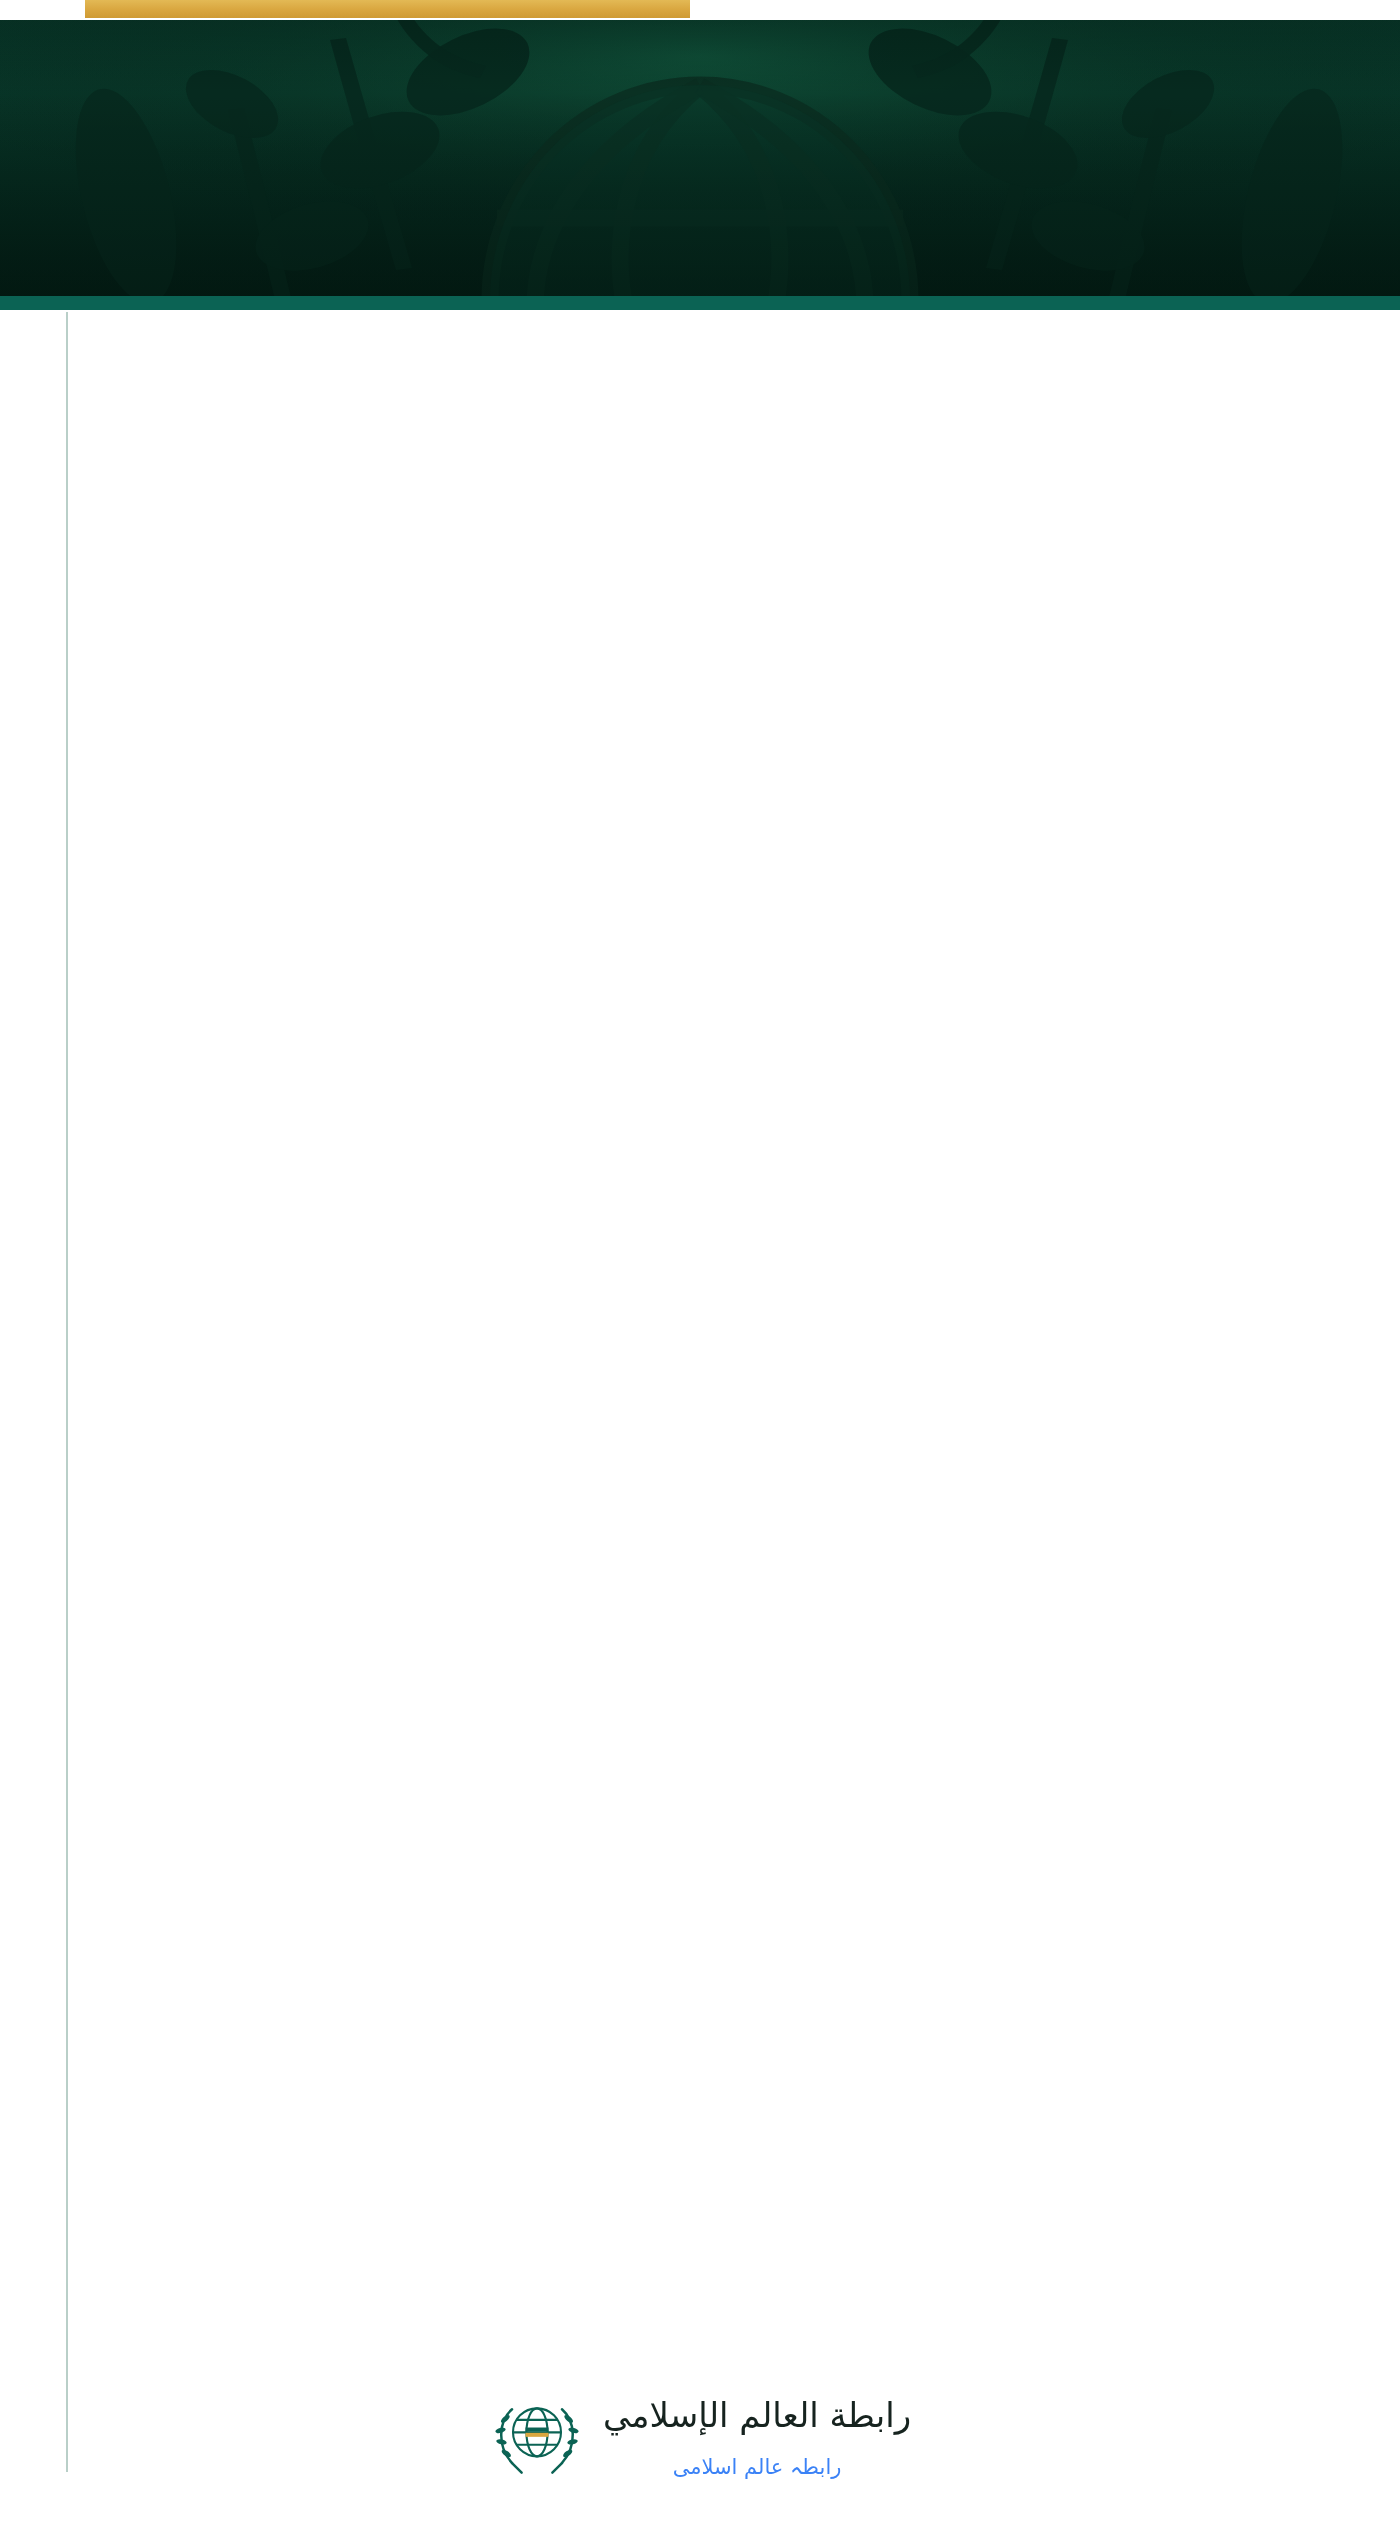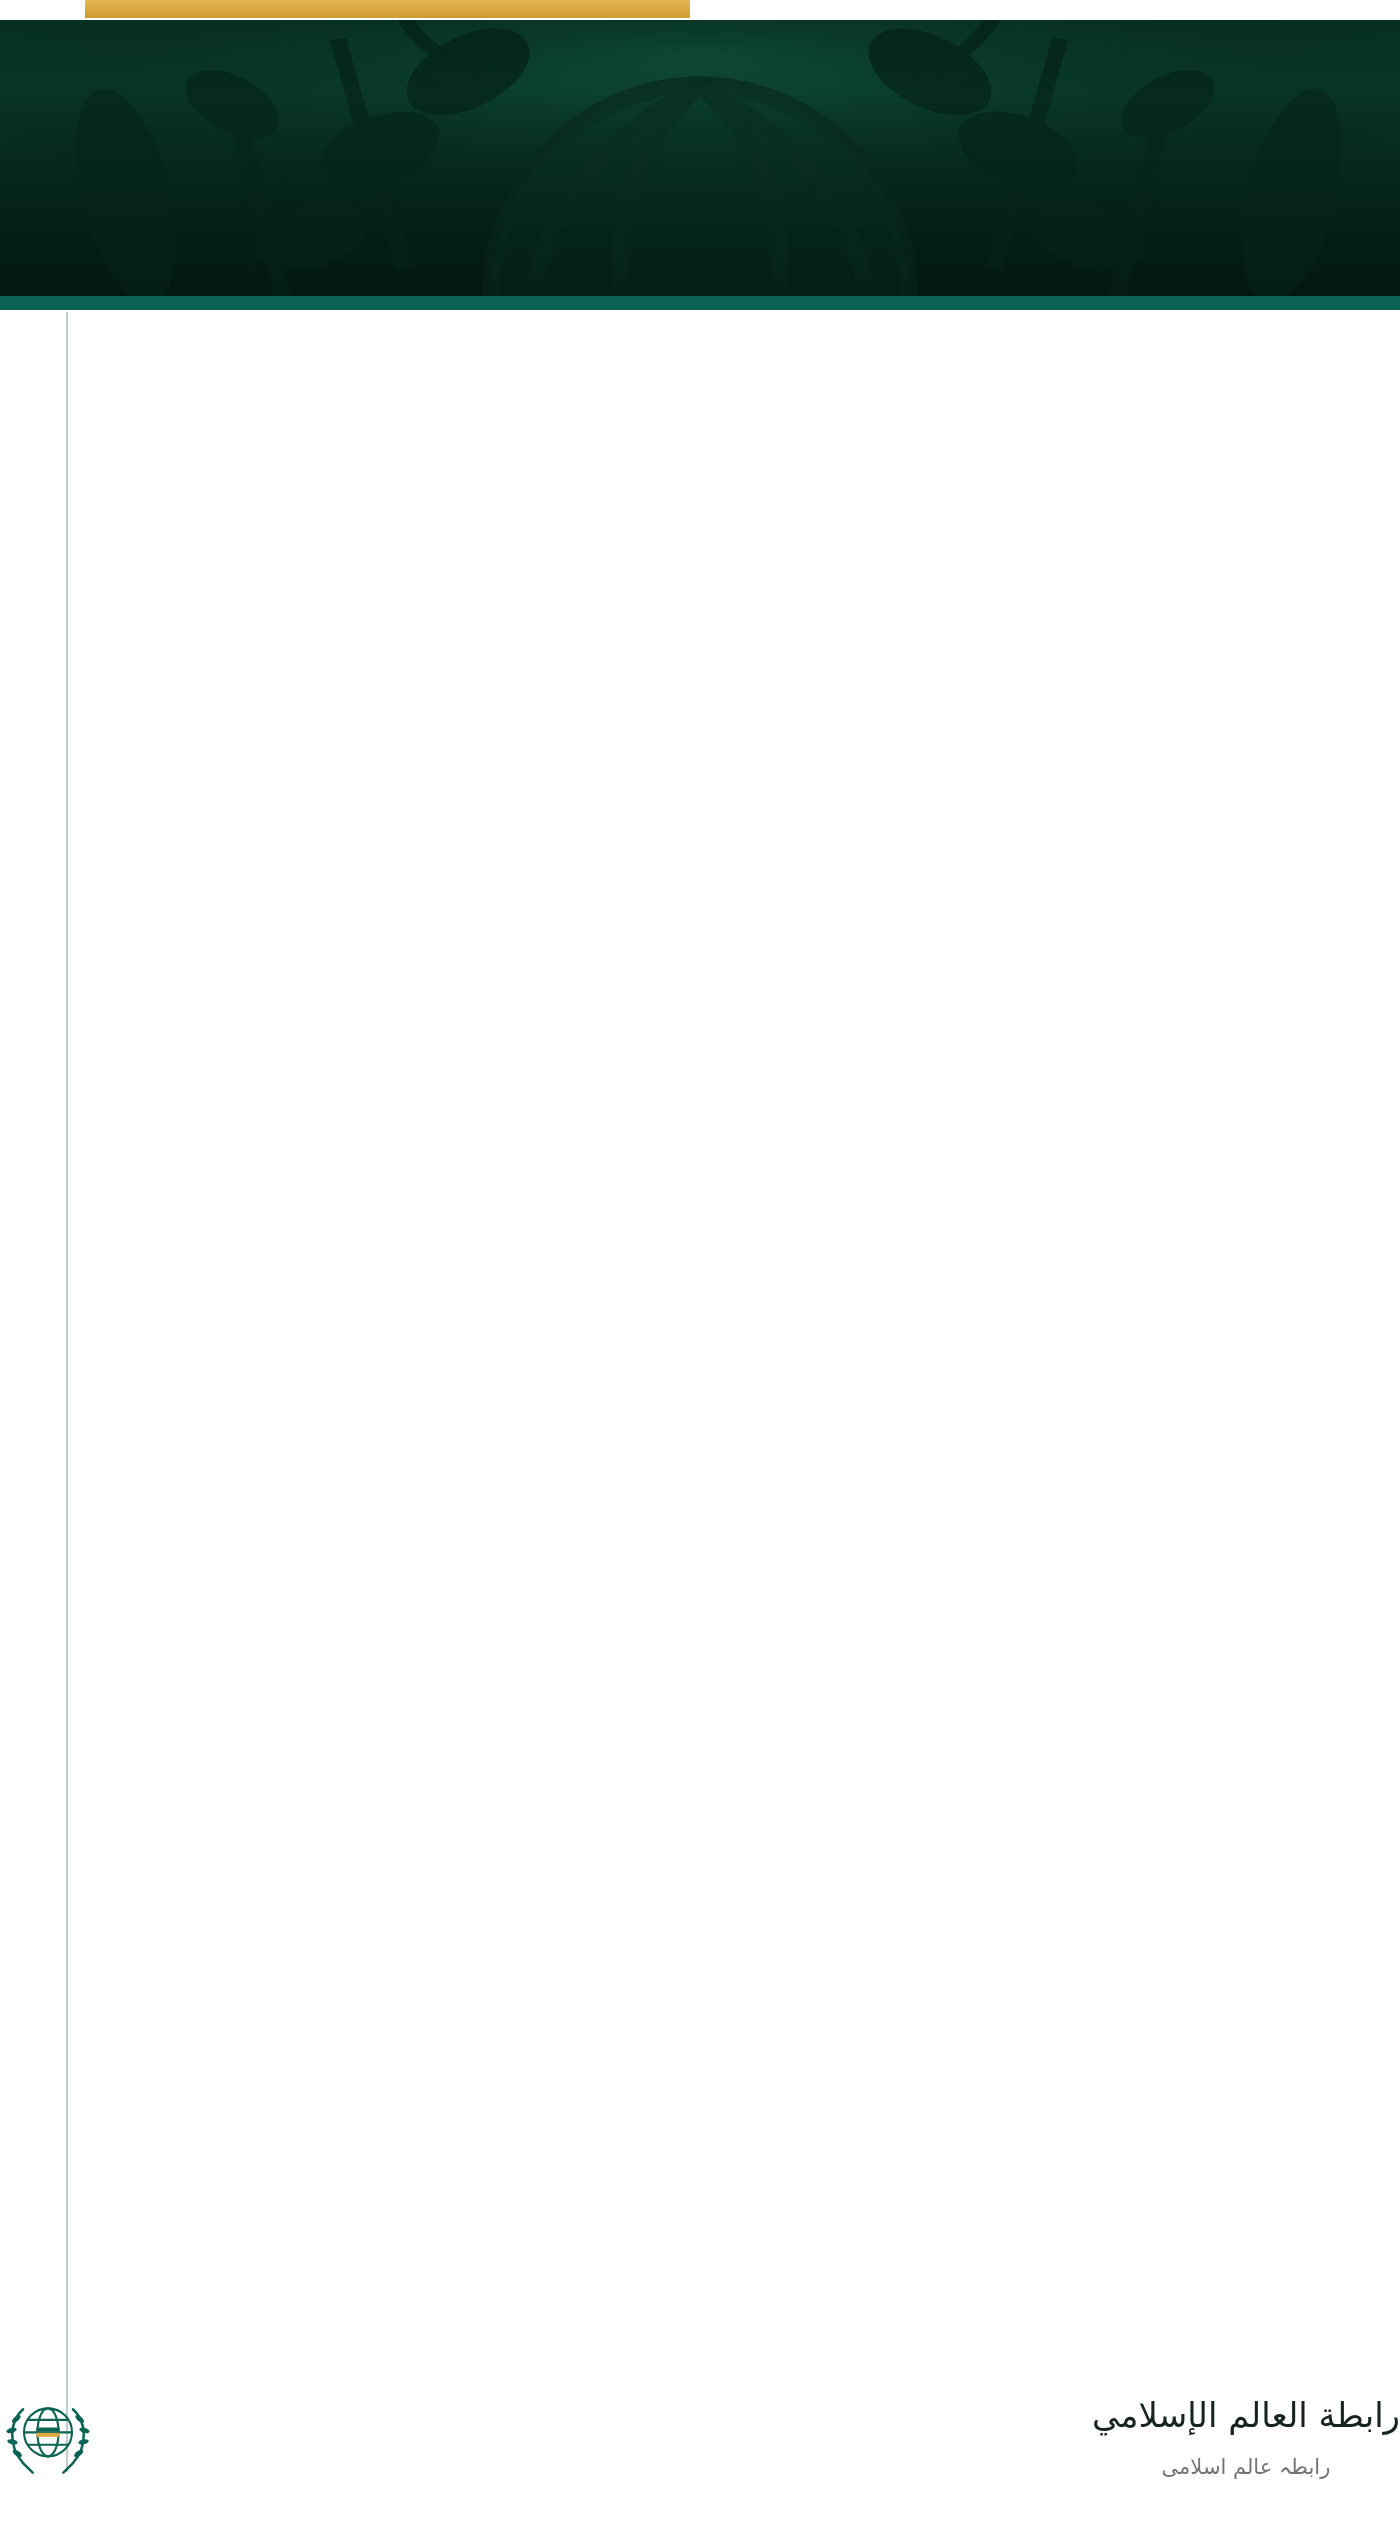--- a/index.html
+++ b/index.html
@@ -56,25 +56,25 @@
     color:#111;font-size:40px;line-height:1.82;
     font-family:"DejaVu Sans","Liberation Sans",sans-serif;
     word-spacing:2px;
   }
   #para1{top:455px;}
   #para2{top:835px;}
 
   
   .footer{
     position:absolute;left:0;top:2370px;width:1400px;height:140px;
-    display:flex;align-items:center;justify-content:space-between;gap:18px;z-index:4;
+    display:flex;align-items:center;justify-content:center;gap:18px;z-index:4;
   }
   .logo-words{display:flex;flex-direction:column;align-items:center;direction:rtl;}
   .logo-ar{font-size:34px;color:#16231f;line-height:1.1;letter-spacing:-1px;}
-  .logo-ur{font-size:21px;color:#737373;line-height:1.5;letter-spacing:5px;margin-top:18px;}
+  .logo-ur{font-size:21px;color:#3b82f6;line-height:1.5;letter-spacing:5px;margin-top:18px;}
   .logo-mark{width:96px;height:96px;flex:0 0 96px;}
 </style>
 </head>
 <body>
 
 <div class="header">
   <svg class="header-svg" viewBox="0 0 1400 310" preserveAspectRatio="none">
     <defs>
       <linearGradient id="hg" x1="0" y1="0" x2="0" y2="1">
         <stop offset="0" stop-color="#0a4030"></stop>

